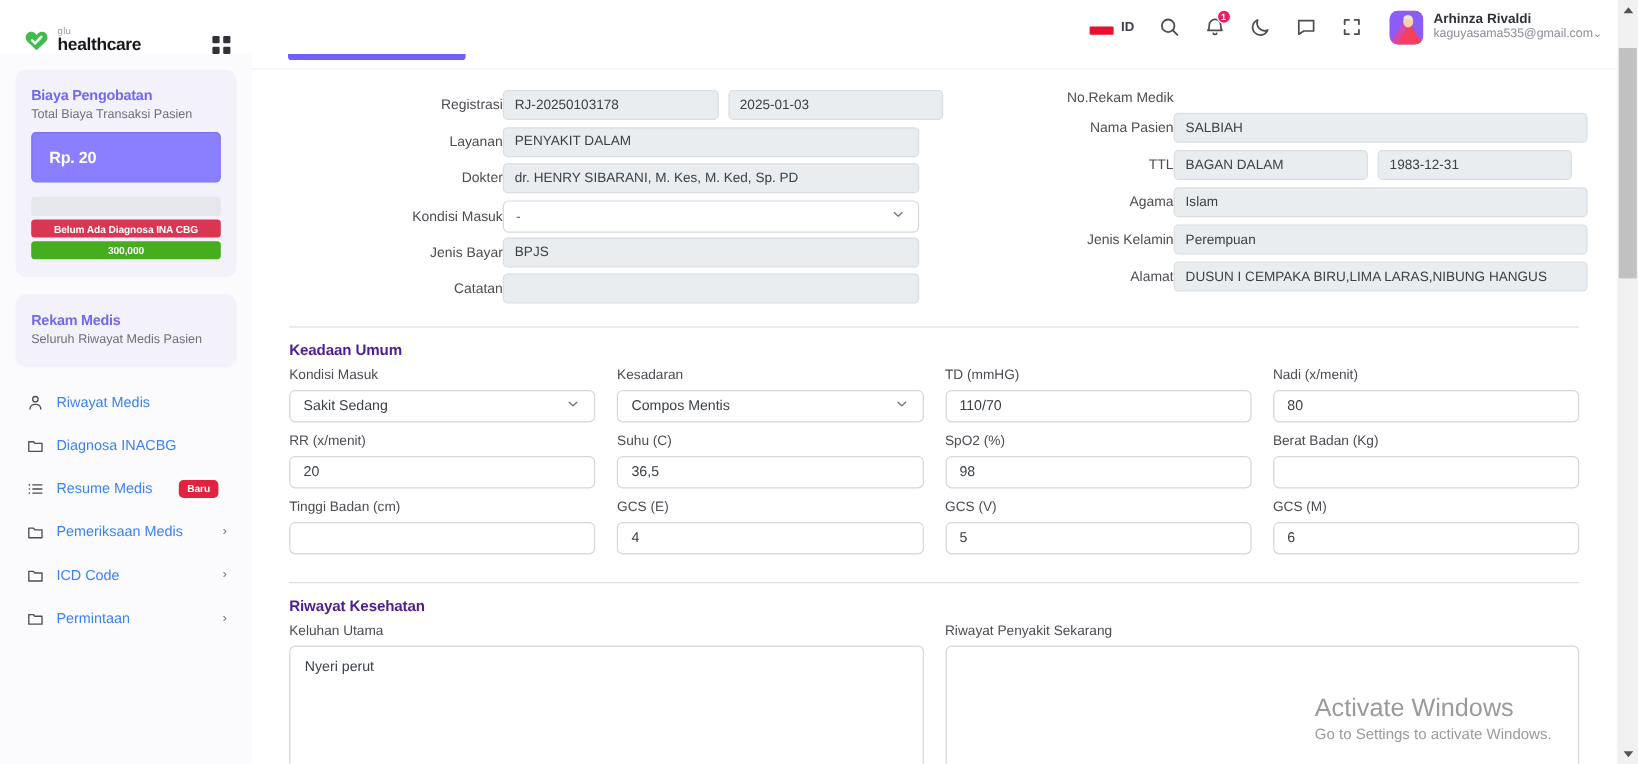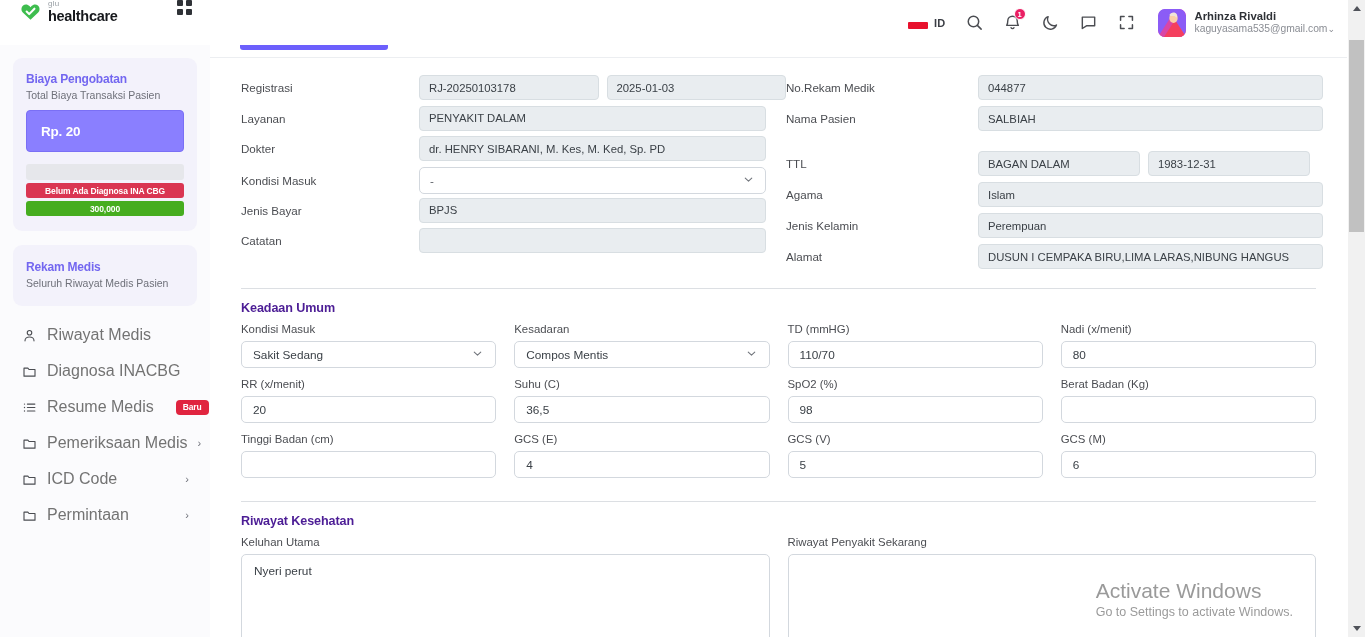--- a/index.html
+++ b/index.html
@@ -13,21 +13,21 @@
 
   
   .sidebar {
     width: 210px; height: 637px; flex: 0 0 210px;
     background: #fbfbfd;
     position: relative;
     overflow: hidden;
   }
   .brand-bar {
     height: 45px; background: #ffffff;
-    display: flex; align-items: flex-start; justify-content: space-between;
+    display: flex; align-items: flex-end; justify-content: space-between;
     padding: 0 18px 0 20px;
     gap: 24px;
   }
   .brand { display: flex; align-items: center; gap: 7px; }
   .brand-logo { width: 21px; height: 21px; flex: 0 0 21px; }
   .brand-text { line-height: 1; }
   .brand-sub {
     font-size: 8px; color: #9aa0a6; letter-spacing: .2px;
     display: block; margin-bottom: 1px; font-weight: 400;
   }
@@ -65,21 +65,21 @@
 
   .side-card-2 { margin: 0 13px 14px 13px; padding: 15px 13px 17px 13px; background: #f3f2fb; border-radius: 9px; }
 
   .nav-list { padding: 0 13px; }
   .nav-item {
     display: flex; align-items: center; gap: 10px;
     height: 30px; padding: 0 8px 0 9px; margin-bottom: 6px;
     border-radius: 5px; cursor: pointer; position: relative;
   }
   .nav-ico { width: 15px; height: 15px; flex: 0 0 15px; color: #4b4d52; display: block; }
-  .nav-label { font-size: 16px; color: #737373; white-space: nowrap; }
+  .nav-label { font-size: 12px; color: #3b82f6; white-space: nowrap; }
   .badge-new {
     background: #e0243f; color: #fff; font-size: 8.5px; font-weight: bold;
     padding: 2px 7px 3px 7px; border-radius: 4px; letter-spacing: -0.1px;
   }
   .chev-r { margin-left: auto; color: #6e7079; font-size: 11px; line-height: 1; }
 
   
   .main-wrap { flex: 1; height: 637px; position: relative; background: #f7f7f9; overflow: hidden; }
   .topbar {
     height: 45px; background: #fff;
@@ -120,21 +120,21 @@
   .tab-underline {
     position: absolute; left: 30px; top: 0; width: 148px; height: 5px;
     background: #6c5ffc; border-radius: 0 0 3px 3px;
   }
   .tab-rule { position: absolute; left: 0; right: 0; top: 12px; height: 1px; background: #eceef1; }
 
   .form-body { padding: 18px 31px 0 31px; }
 
   
   .ident { display: grid; grid-template-columns: 545px 1fr; column-gap: 0; }
-  .row { display: flex; align-items: center; margin-bottom: 5.5px; }
+  .row { display: flex; align-items: center; margin-bottom: 5.5px; text-align: right; }
   .lbl { font-size: 11.6px; color: #4b4d52; flex: 0 0 178px; }
   .lbl.w-right { flex: 0 0 192px; }
   .fld {
     height: 25px; border: 1px solid #d8dee2; border-radius: 4px;
     background: #e9edf0; color: #3b4147; font-size: 11.3px;
     display: flex; align-items: center; padding: 0 9px;
     white-space: nowrap; overflow: hidden;
   }
   .fld.blank { background: #e9edf0; }
   .f-160 { width: 184px; }
@@ -437,24 +437,23 @@
 
             <div class="row">
               <div class="lbl">Catatan</div>
               <div class="fld f-345 blank"></div>
             </div>
           </div>
 
           <div>
             <div class="row" style="margin-bottom:6px">
               <div class="lbl w-right">No.Rekam Medik</div>
-              <div class="fld f-full-r">044877</div>
-            </div>
-
-            <div class="row" style="margin-bottom:20px">
+            </div>
+
+            <div class="row" style="margin-bottom:6px">
               <div class="lbl w-right">Nama Pasien</div>
               <div class="fld f-full-r">SALBIAH</div>
             </div>
 
             <div class="row" style="margin-bottom:6px">
               <div class="lbl w-right">TTL</div>
               <div class="fld f-162r">BAGAN DALAM</div>
               <div class="gap8"></div>
               <div class="fld f-162r">1983-12-31</div>
             </div>

